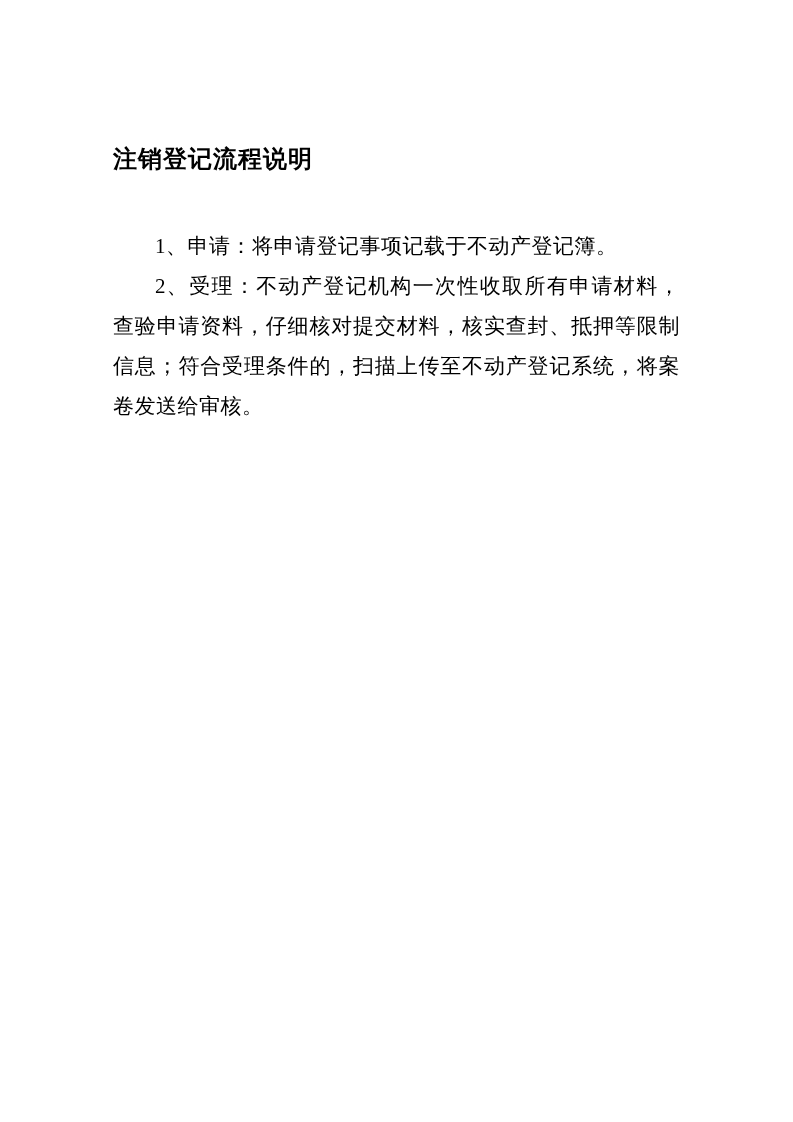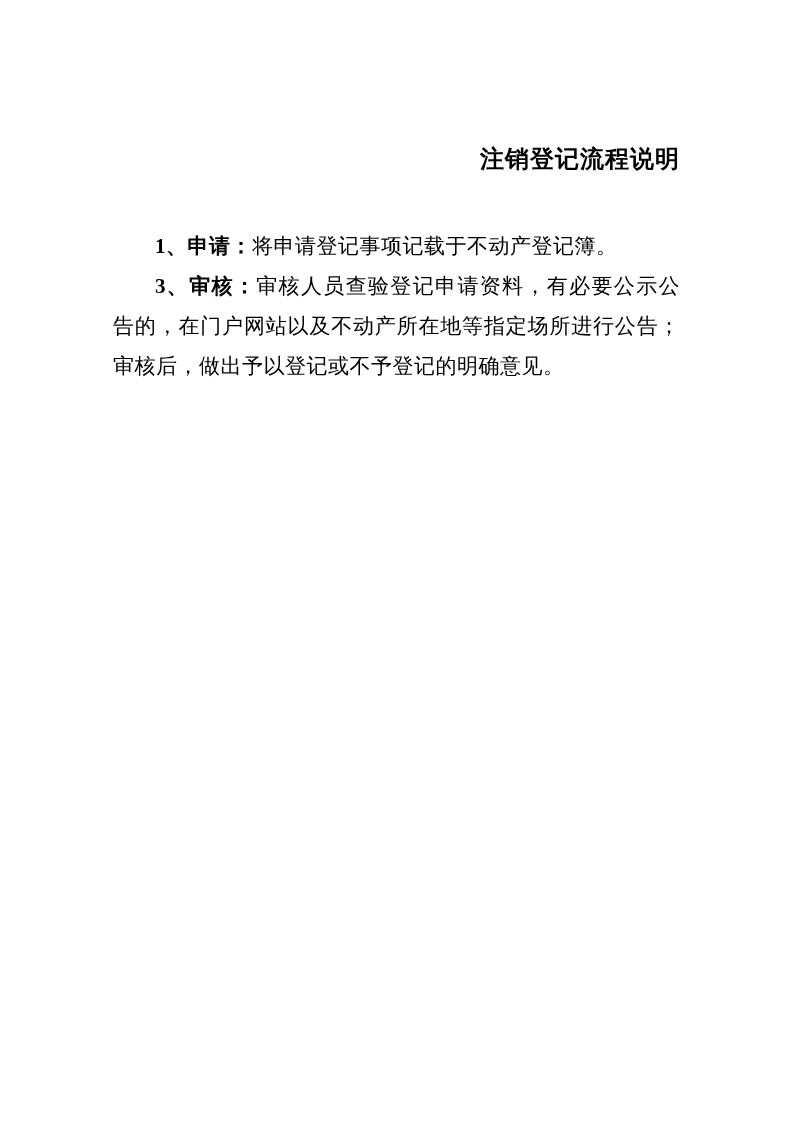--- a/index.html
+++ b/index.html
@@ -16,44 +16,44 @@
     padding: 139px 113px 0 113px;
     font-family: "Liberation Serif", "DejaVu Serif", serif;
     color: #000000;
     overflow: hidden;
   }
   .doc-title {
     margin: 0 0 47px 0;
     font-size: 24px;
     line-height: 40px;
     font-weight: bold;
-    text-align: right;
+    text-align: left;
     letter-spacing: 1px;
   }
   .doc-body p {
     margin: 0;
     font-size: 21px;
     line-height: 40px;
     text-align: justify;
     text-justify: inter-character;
     text-indent: 2em;
     letter-spacing: 0.5px;
     word-break: break-all;
   }
   .para-label {
-    font-weight: bold;
+    font-weight: normal;
   }
 </style>
 </head>
 <body>
 
 <div class="page">
   <h1 class="doc-title">注销登记流程说明</h1>
 
   <div class="doc-body">
     <p>
       <span class="para-label">1、申请：</span><span>将申请登记事项记载于不动产登记簿。</span>
     </p>
     <p>
-      <span class="para-label">3、审核：</span><span>审核人员查验登记申请资料，有必要公示公告的，在门户网站以及不动产所在地等指定场所进行公告；审核后，做出予以登记或不予登记的明确意见。</span>
+      <span class="para-label">2、受理：</span><span>不动产登记机构一次性收取所有申请材料，查验申请资料，仔细核对提交材料，核实查封、抵押等限制信息；符合受理条件的，扫描上传至不动产登记系统，将案卷发送给审核。</span>
     </p>
   </div>
 </div>
 
 </body></html>

